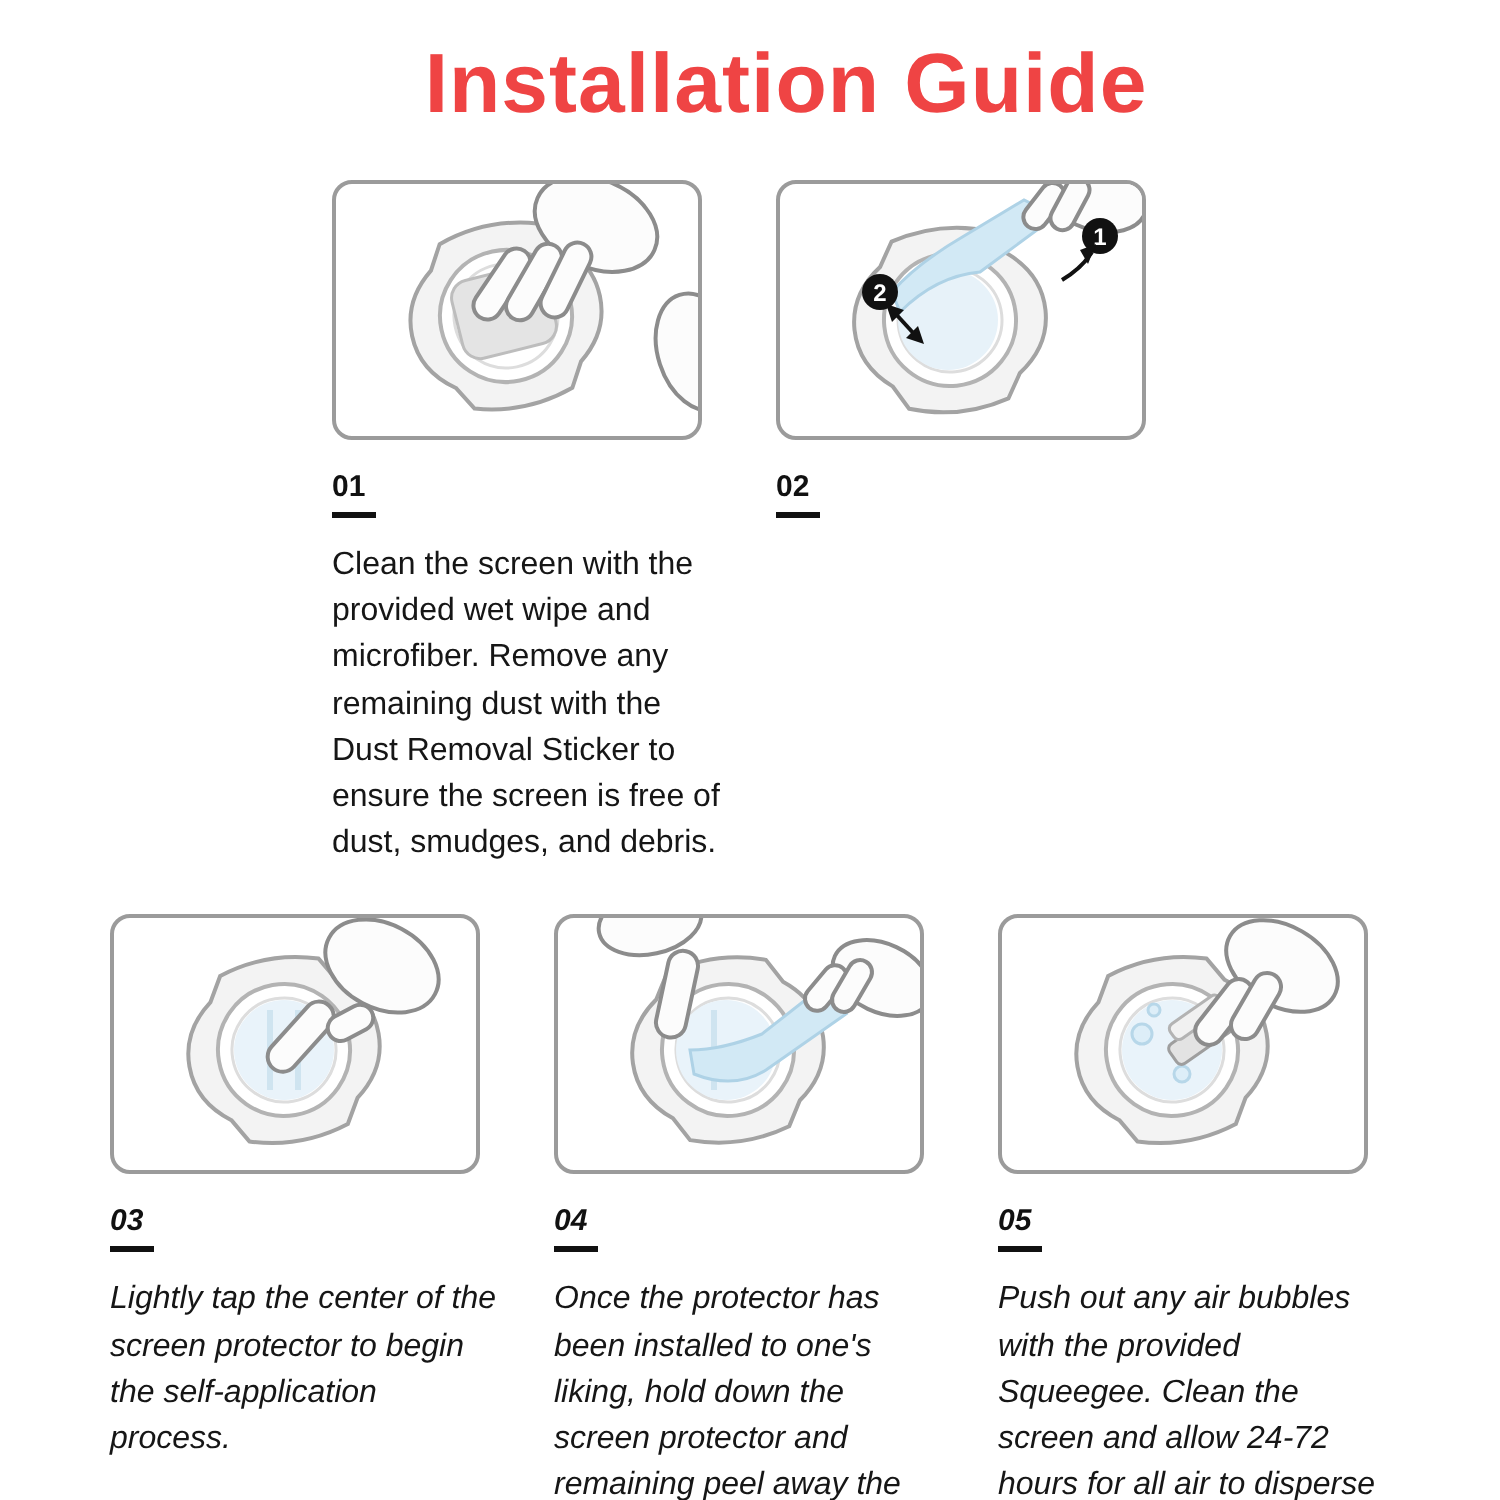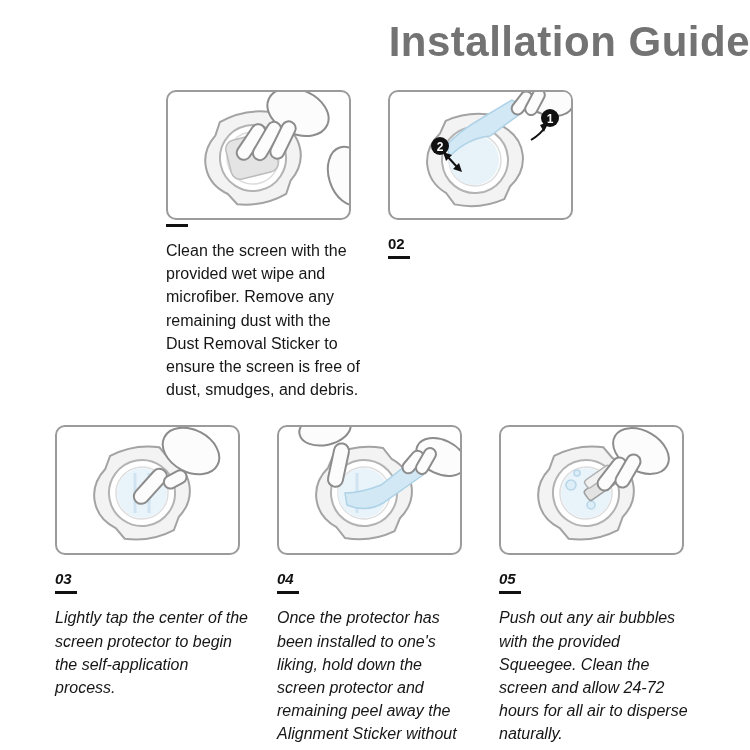--- a/index.html
+++ b/index.html
@@ -3,26 +3,26 @@
 <meta charset="utf-8">
 <style>
   * { box-sizing: border-box; margin: 0; padding: 0; }
   html, body { background: #ffffff; }
   body {
     width: 750px; height: 750px; overflow: hidden;
     font-family: "Liberation Sans", sans-serif;
     color: #111111;
   }
   .title {
-    text-align: right;
+    text-align: center;
     font-size: 42px;
     font-weight: 700;
     letter-spacing: 0.5px;
     padding-top: 18px;
-    color: #737373;
+    color: #ef4444;
     padding-left: 36px;
   }
   .row { display: flex; justify-content: center; align-items: flex-start; }
   .row1 { gap: 26px; margin-top: 24px; }
   .row2 { gap: 26px; margin-top: 24px; font-style: italic; }
   .col { width: 196px; }
   .figure {
     width: 185px; height: 130px;
     border: 2px solid #9b9b9b;
     border-radius: 10px;
@@ -52,20 +52,21 @@
         <rect x="60" y="44" width="48" height="40" rx="9" transform="rotate(-14 84 64)" fill="#e4e4e4" stroke="#bdbdbd" stroke-width="1.5"></rect>
         <g fill="#fcfcfc" stroke="#8c8c8c" stroke-width="2">
           <ellipse cx="130" cy="20" rx="32" ry="22" transform="rotate(24 130 20)"></ellipse>
           <rect x="76" y="30" width="14" height="40" rx="7" transform="rotate(34 83 50)"></rect>
           <rect x="92" y="28" width="14" height="42" rx="7" transform="rotate(30 99 49)"></rect>
           <rect x="108" y="28" width="14" height="40" rx="7" transform="rotate(26 115 48)"></rect>
           <ellipse cx="181" cy="84" rx="20" ry="30" transform="rotate(-18 181 84)"></ellipse>
         </g>
       </svg>
     </div>
+    <div class="step-number">01</div>
     <div class="step-underline"></div>
     <p class="step-text">Clean the screen with the provided wet wipe and microfiber. Remove any remaining dust with the Dust Removal Sticker to ensure the screen is free of dust, smudges, and debris.</p>
   </div>
 
   <div class="col">
     <div class="figure">
       <svg viewBox="0 0 181 126">
         <g transform="rotate(-6 85 68)">
           <path d="M60,26 Q85,18 110,26 L117,38 Q133,50 133,68 Q133,86 117,98 L110,110 Q85,118 60,110 L53,98 Q37,86 37,68 Q37,50 53,38 Z" fill="#f3f3f3" stroke="#a3a3a3" stroke-width="2"></path>
           <circle cx="85" cy="68" r="33" fill="#ffffff" stroke="#b3b3b3" stroke-width="2"></circle>

